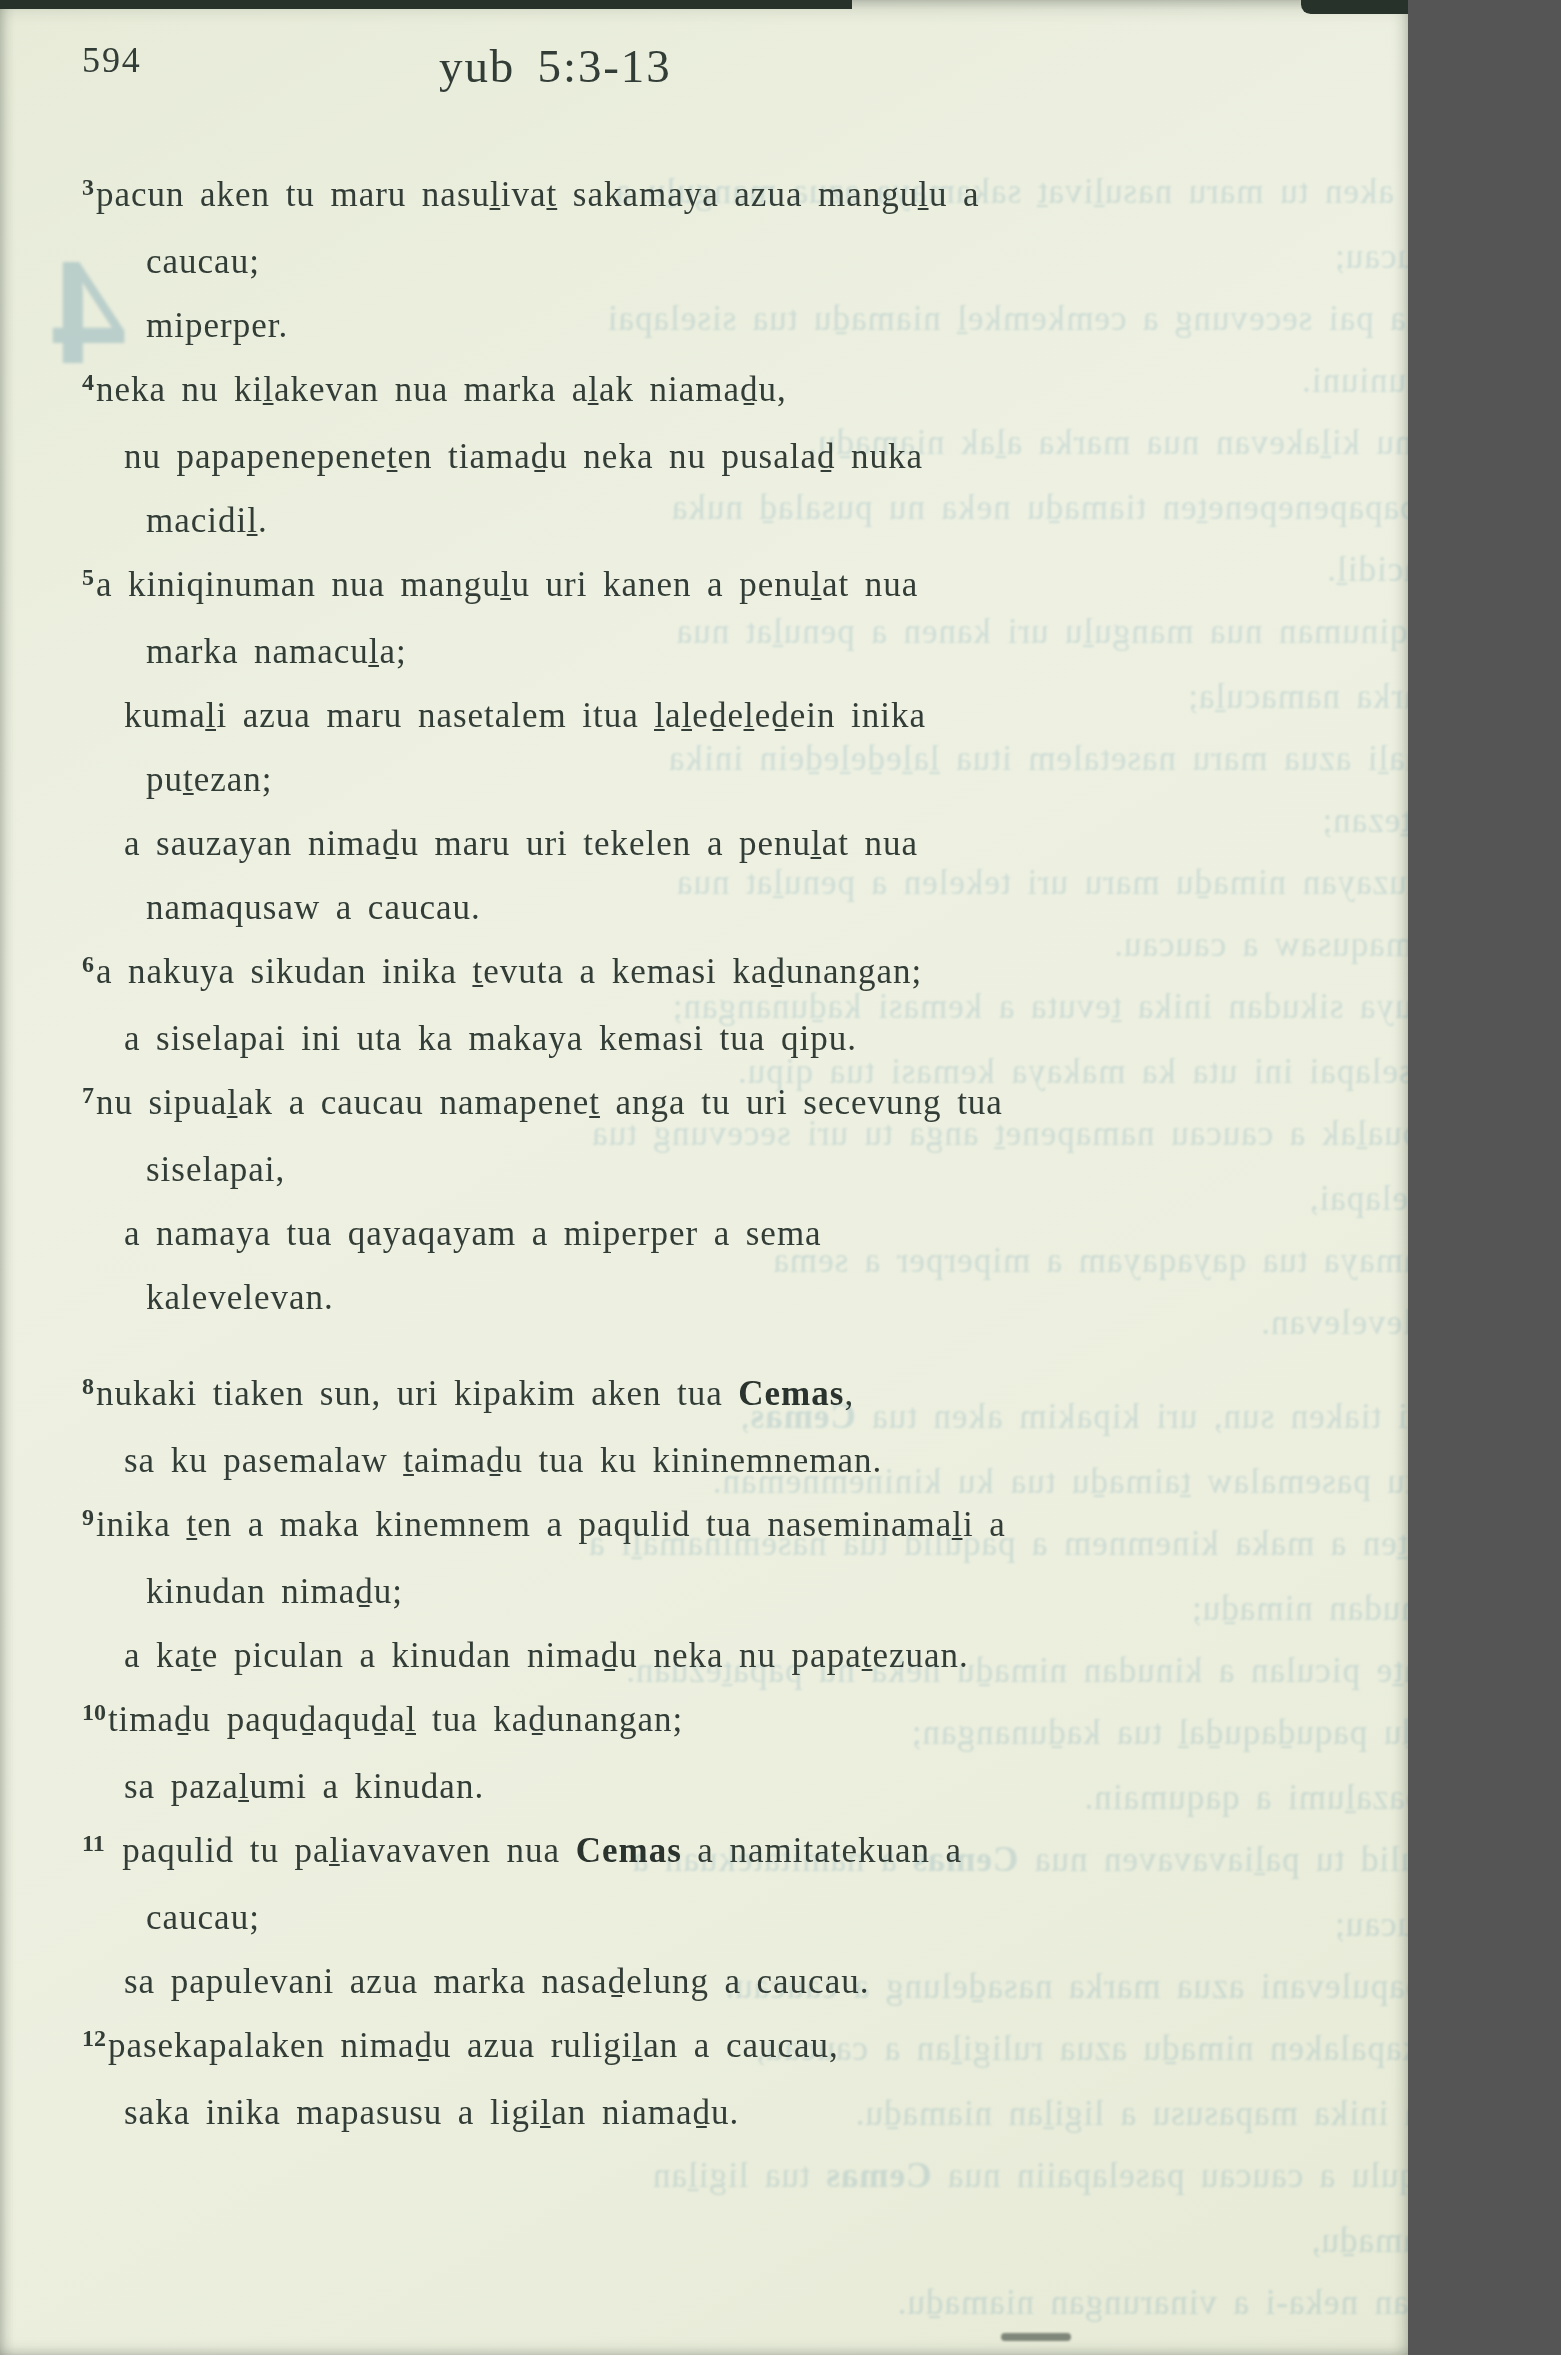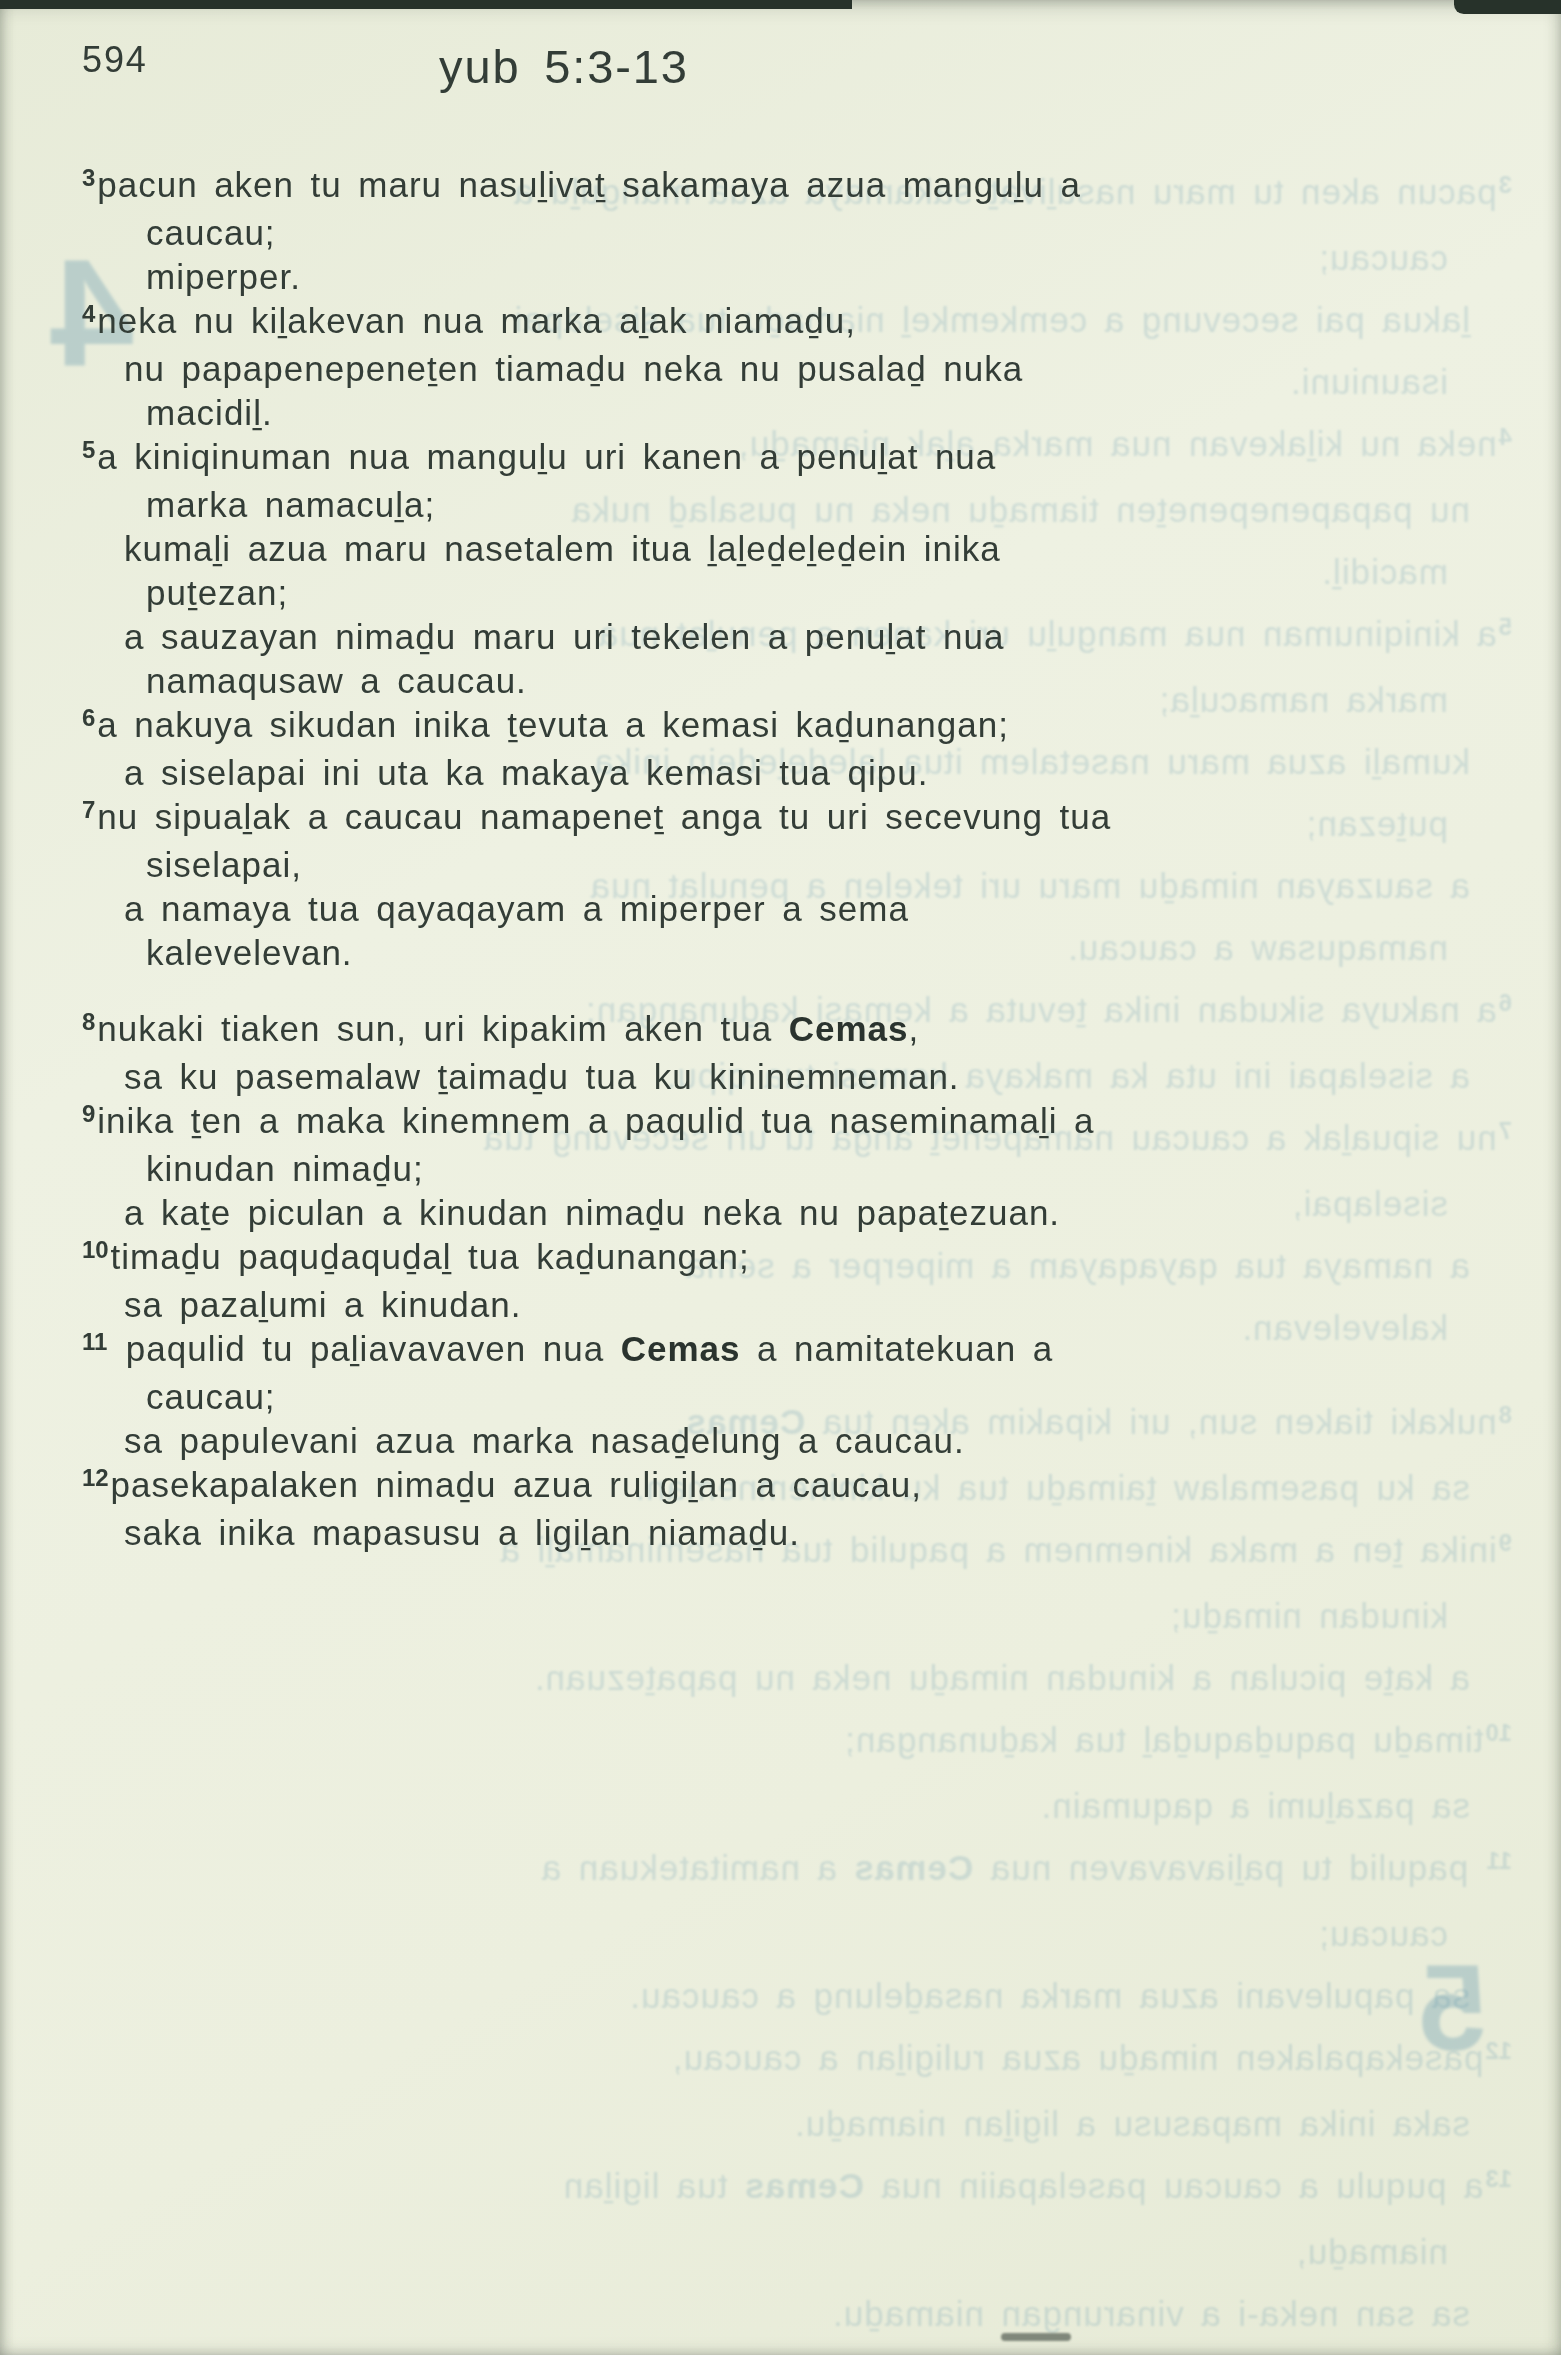--- a/index.html
+++ b/index.html
@@ -1,19 +1,19 @@
 <!DOCTYPE html>
 <html><head>
 <meta charset="utf-8">
 <style>
   html,body{margin:0;padding:0;background:#555;}
   .page{
-    position:relative;width:1561px;height:2355px;overflow:hidden;
+    position:relative;width:1408px;height:2355px;overflow:hidden;
     background:linear-gradient(150deg,#e7ebd8 0%,#eef1e2 35%,#ecefde 70%,#e6ead6 100%);
-    font-family:Liberation Sans, sans-serif;color:#333d37;
+    font-family:Liberation Serif, serif;color:#333d37;
     box-shadow:inset 6.8px 0 13.6px -4.9px rgba(40,52,42,.28),
                inset -8.7px 0 15.5px -6.8px rgba(40,52,42,.22),
                inset 0 11.6px 21.3px -9.7px rgba(40,52,42,.30),
                inset 0 -9.7px 17.5px -8.7px rgba(40,52,42,.18);
   }
   
   .edge-top-left{position:absolute;top:0;left:0;width:852px;height:8.7px;background:#27322a;}
   .edge-top-right{position:absolute;top:0;right:0;width:107px;height:13.6px;background:#27322a;border-radius:0 0 0 9.7px;}
   .smudge-bottom{position:absolute;bottom:13.6px;left:1001px;width:70px;height:8.7px;background:rgba(42,53,45,.55);border-radius:4.9px;filter:blur(1px);}
   
@@ -27,21 +27,21 @@
     transform:scaleX(-1);filter:blur(1.5px);pointer-events:none;line-height:1;
   }
   .ghost-num.n0{left:50px;top:235px;font-size:153px;}
   .ghost-num.n1{left:1419px;top:1947px;font-size:122px;}
   
   .pagenum{position:absolute;left:82px;top:39px;font-size:36px;letter-spacing:1.9px;}
   .ref{position:absolute;left:439px;top:39px;font-size:47px;letter-spacing:1.9px;word-spacing:8.7px;}
   
   .scripture{
     position:absolute;left:82px;top:163px;width:1456px;
-    font-size:35px;line-height:44px;letter-spacing:1px;word-spacing:5.8px;
+    font-size:35px;line-height:64px;letter-spacing:1px;word-spacing:5.8px;
   }
   .ghost .scripture{left:49px;top:126px;line-height:62px;}
   .line{white-space:nowrap;}
   .indent1{padding-left:42px;}
   .indent2{padding-left:64px;}
   .verse.space-before{margin-top:32px;}
   .vnum{font-weight:bold;font-size:24px;position:relative;top:-10.7px;letter-spacing:0;margin-right:1.9px;}
   .bold{font-weight:bold;color:#2a332e;}
   .ghost .bold{color:inherit;}
 </style>

